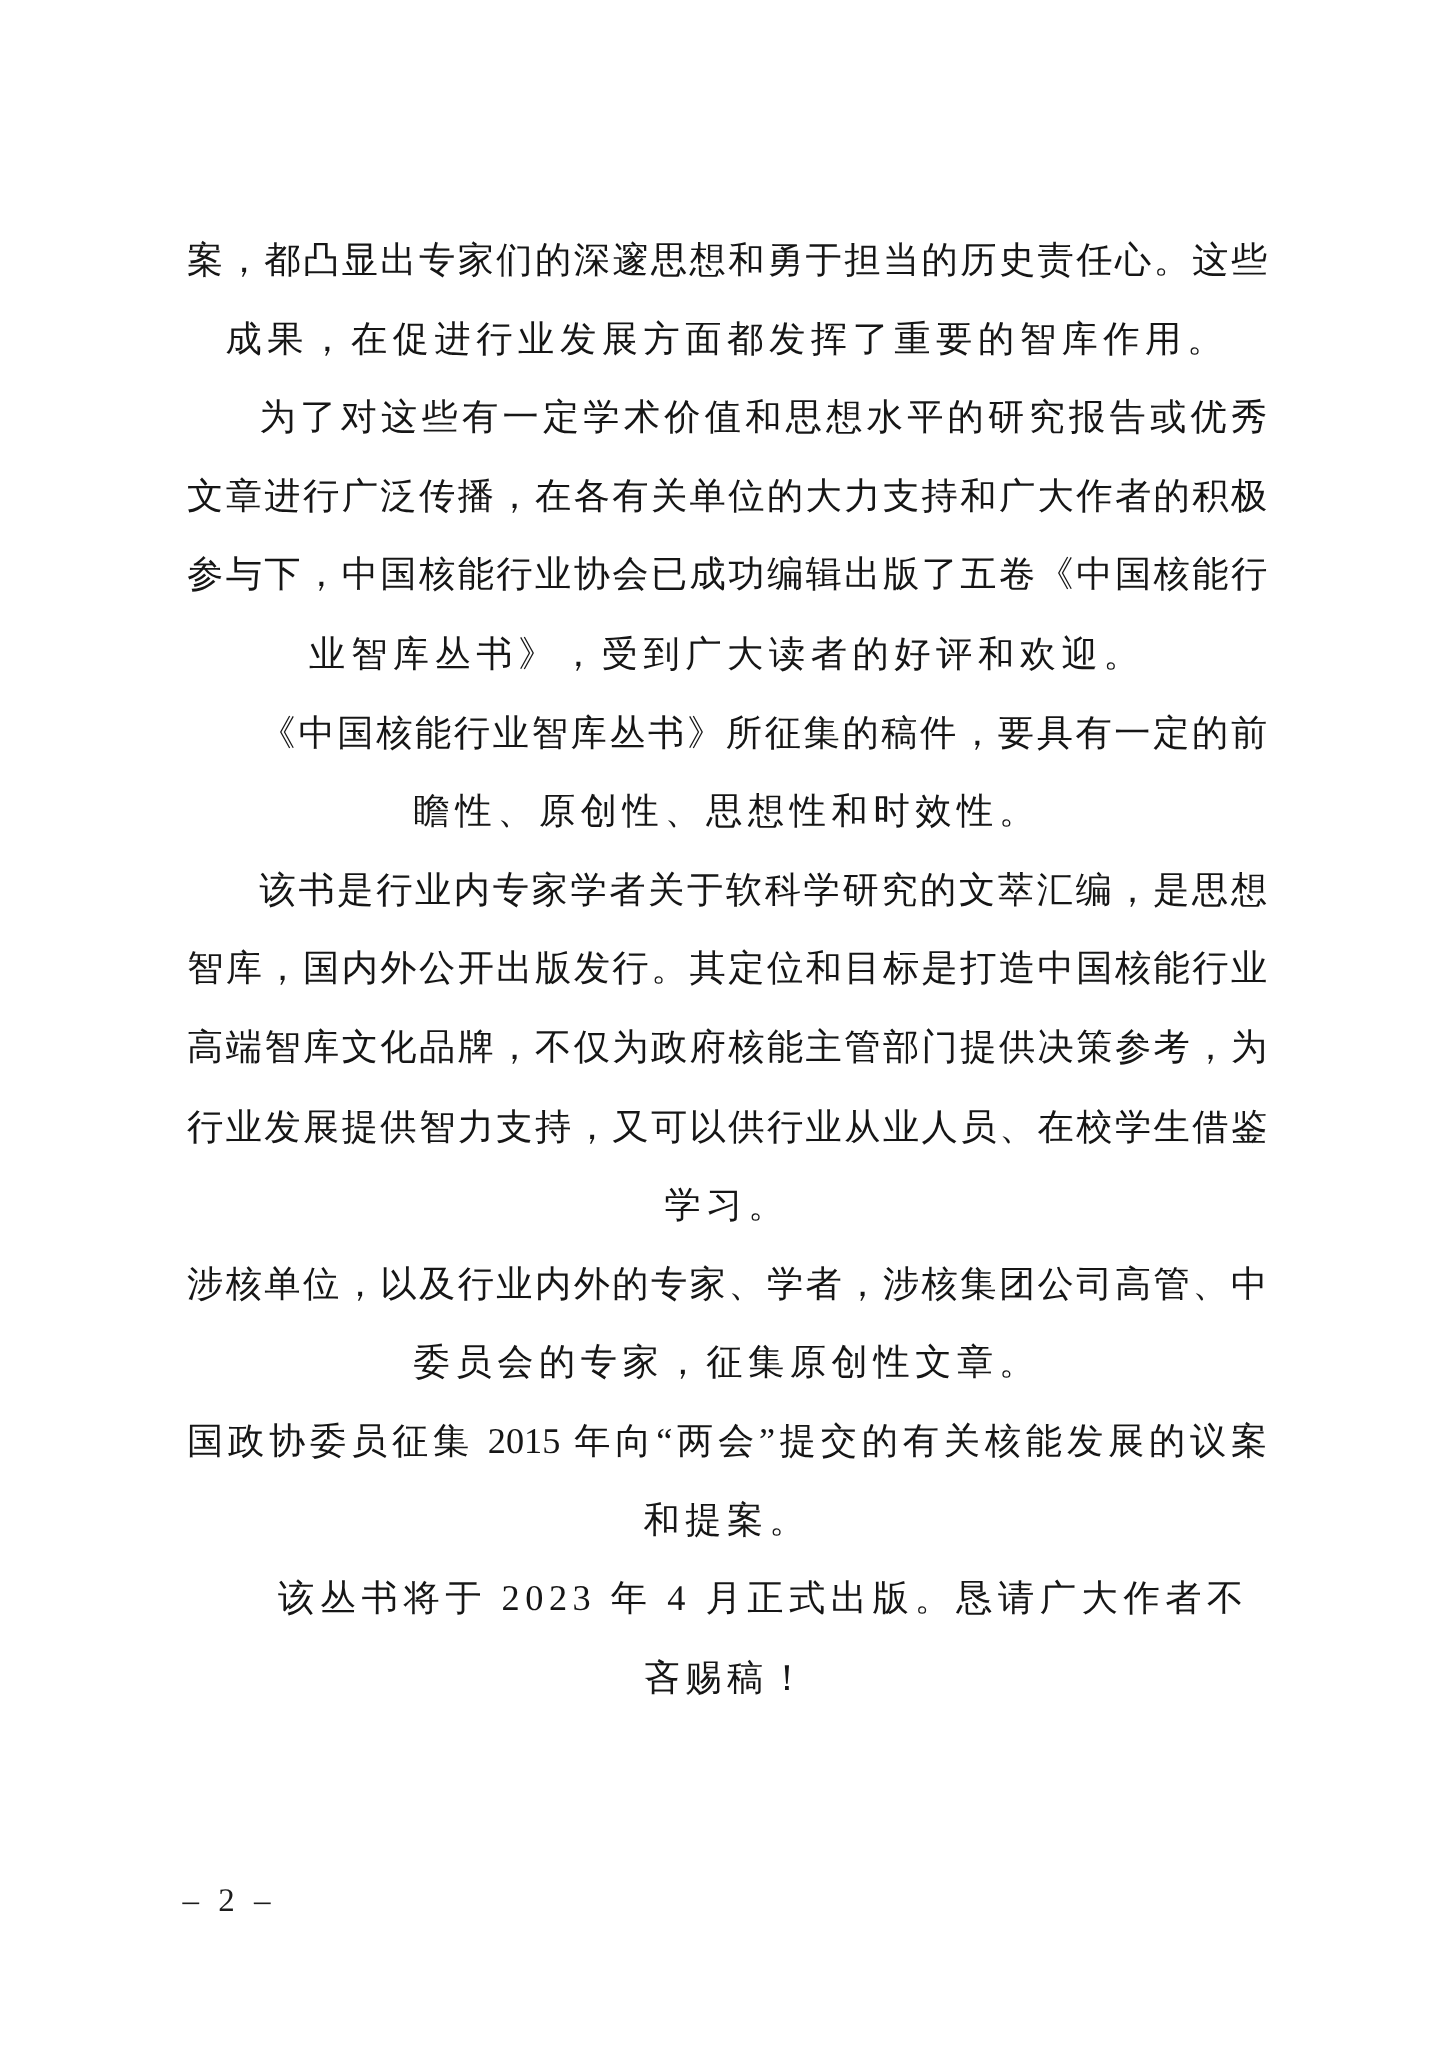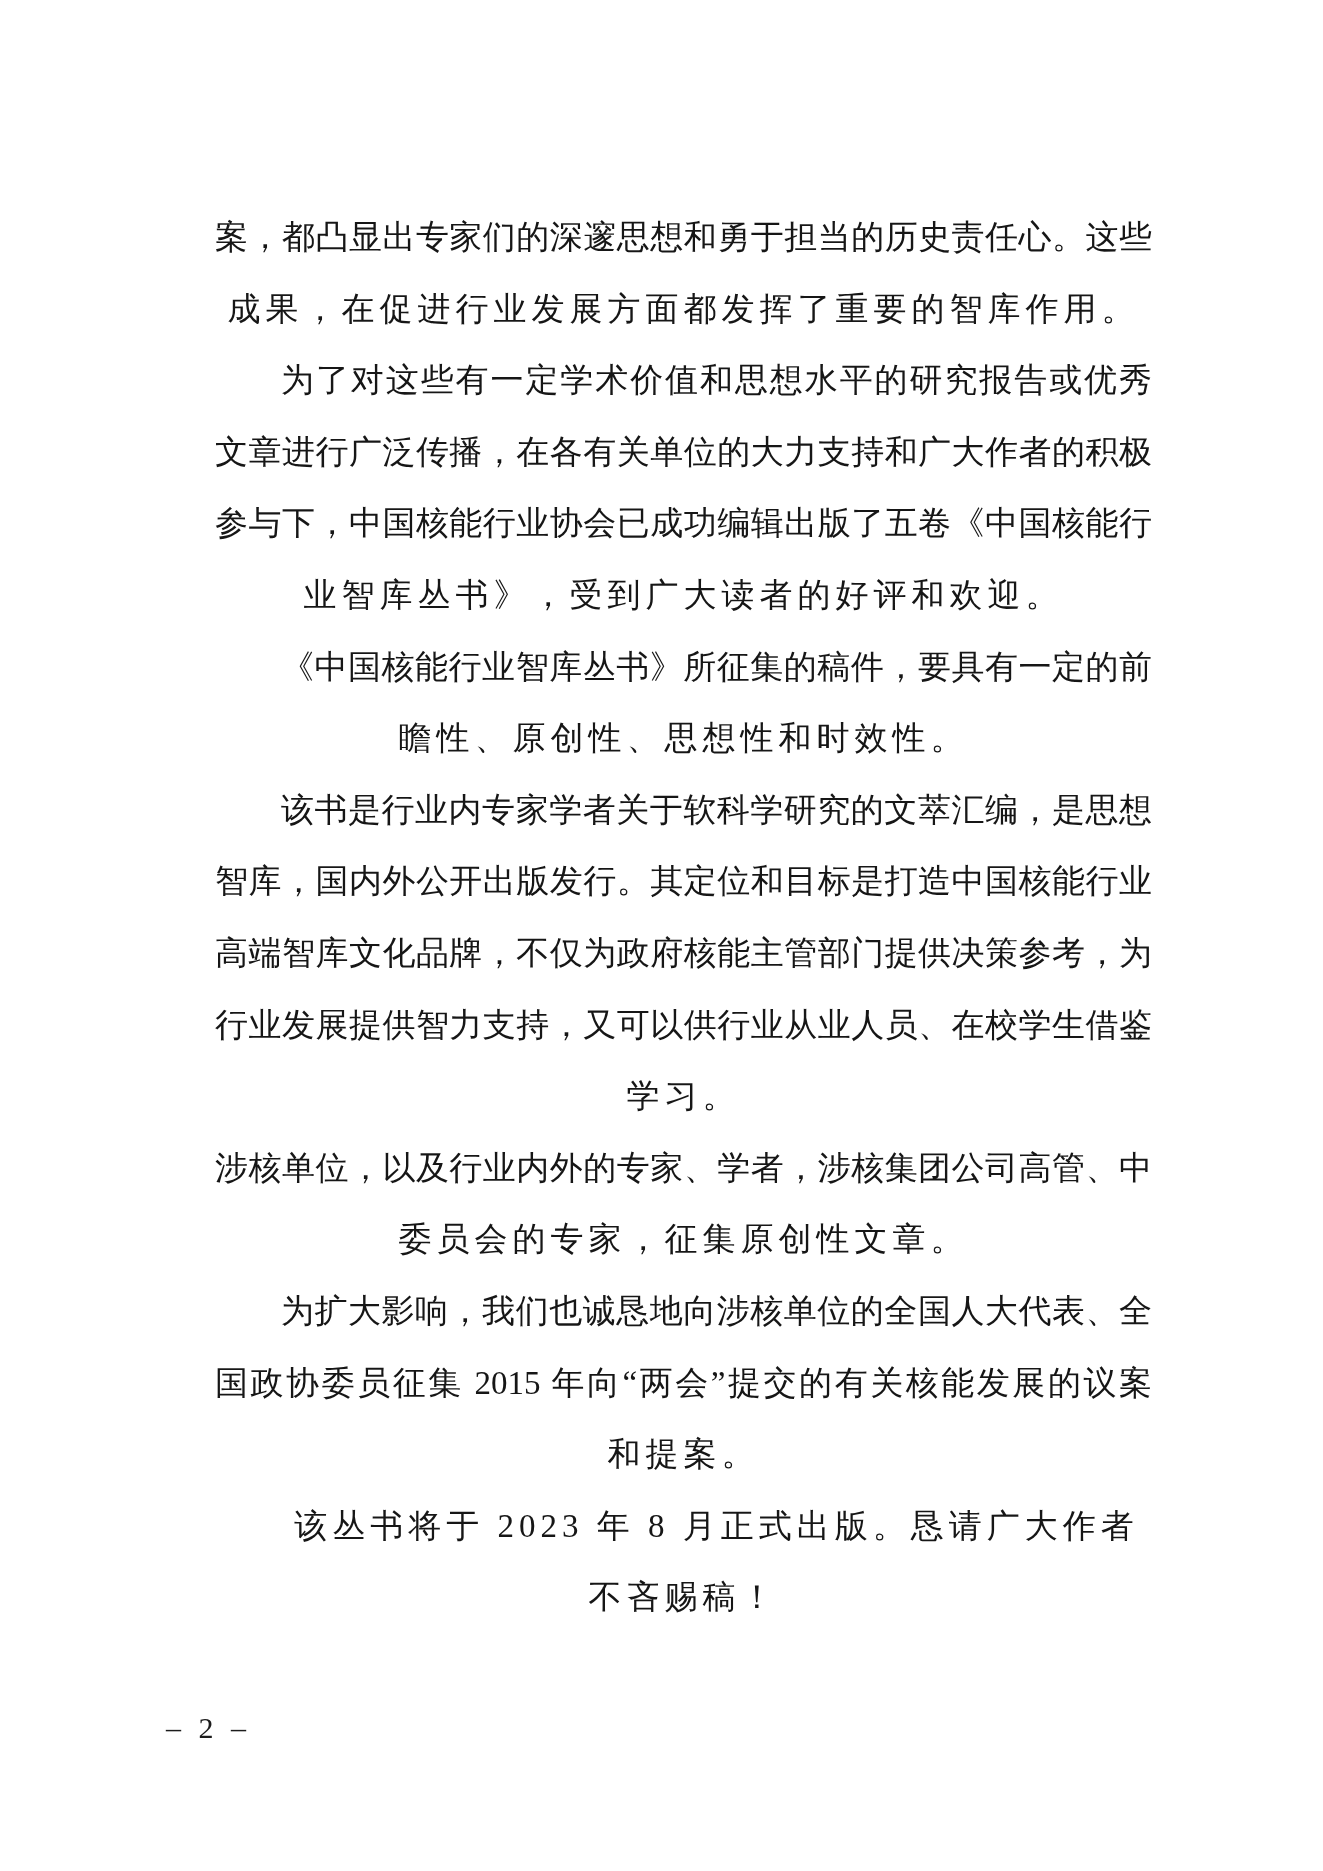--- a/index.html
+++ b/index.html
@@ -25,21 +25,20 @@
   .paragraph {
     margin: 0;
     padding: 0;
   }
   .line {
     font-size: 33px;
     line-height: 71.6px;
     height: 71.6px;
     white-space: normal;
     font-kerning: none;
-    margin-left: 45px;
   }
   
   .line.fill {
     text-align: justify;
     text-align-last: justify;
     text-justify: distribute;
   }
   
   .line.end {
     text-align: center;
@@ -82,23 +81,22 @@
         <div class="line fill">智库，国内外公开出版发行。其定位和目标是打造中国核能行业</div>
         <div class="line fill">高端智库文化品牌，不仅为政府核能主管部门提供决策参考，为</div>
         <div class="line fill">行业发展提供智力支持，又可以供行业从业人员、在校学生借鉴</div>
         <div class="line end">学习。</div>
       </div>
       <div class="paragraph">
         <div class="line fill">涉核单位，以及行业内外的专家、学者，涉核集团公司高管、中</div>
         <div class="line end">委员会的专家，征集原创性文章。</div>
       </div>
       <div class="paragraph">
-        <div class="line fill indent">为扩大影响，我们也诚恳地向涉核单位的全国人大代表、全</div>
         <div class="line fill">国政协委员征集 2015 年向“两会”提交的有关核能发展的议案</div>
         <div class="line end">和提案。</div>
       </div>
       <div class="paragraph">
-        <div class="line end indent">该丛书将于 2023 年 8 月正式出版。恳请广大作者不吝赐稿！</div>
+        <div class="line end indent">该丛书将于 2023 年 4 月正式出版。恳请广大作者不吝赐稿！</div>
       </div>
     </main>
 
   <div class="page-number">– 2 –</div>
 </div>
 
 </body></html>

